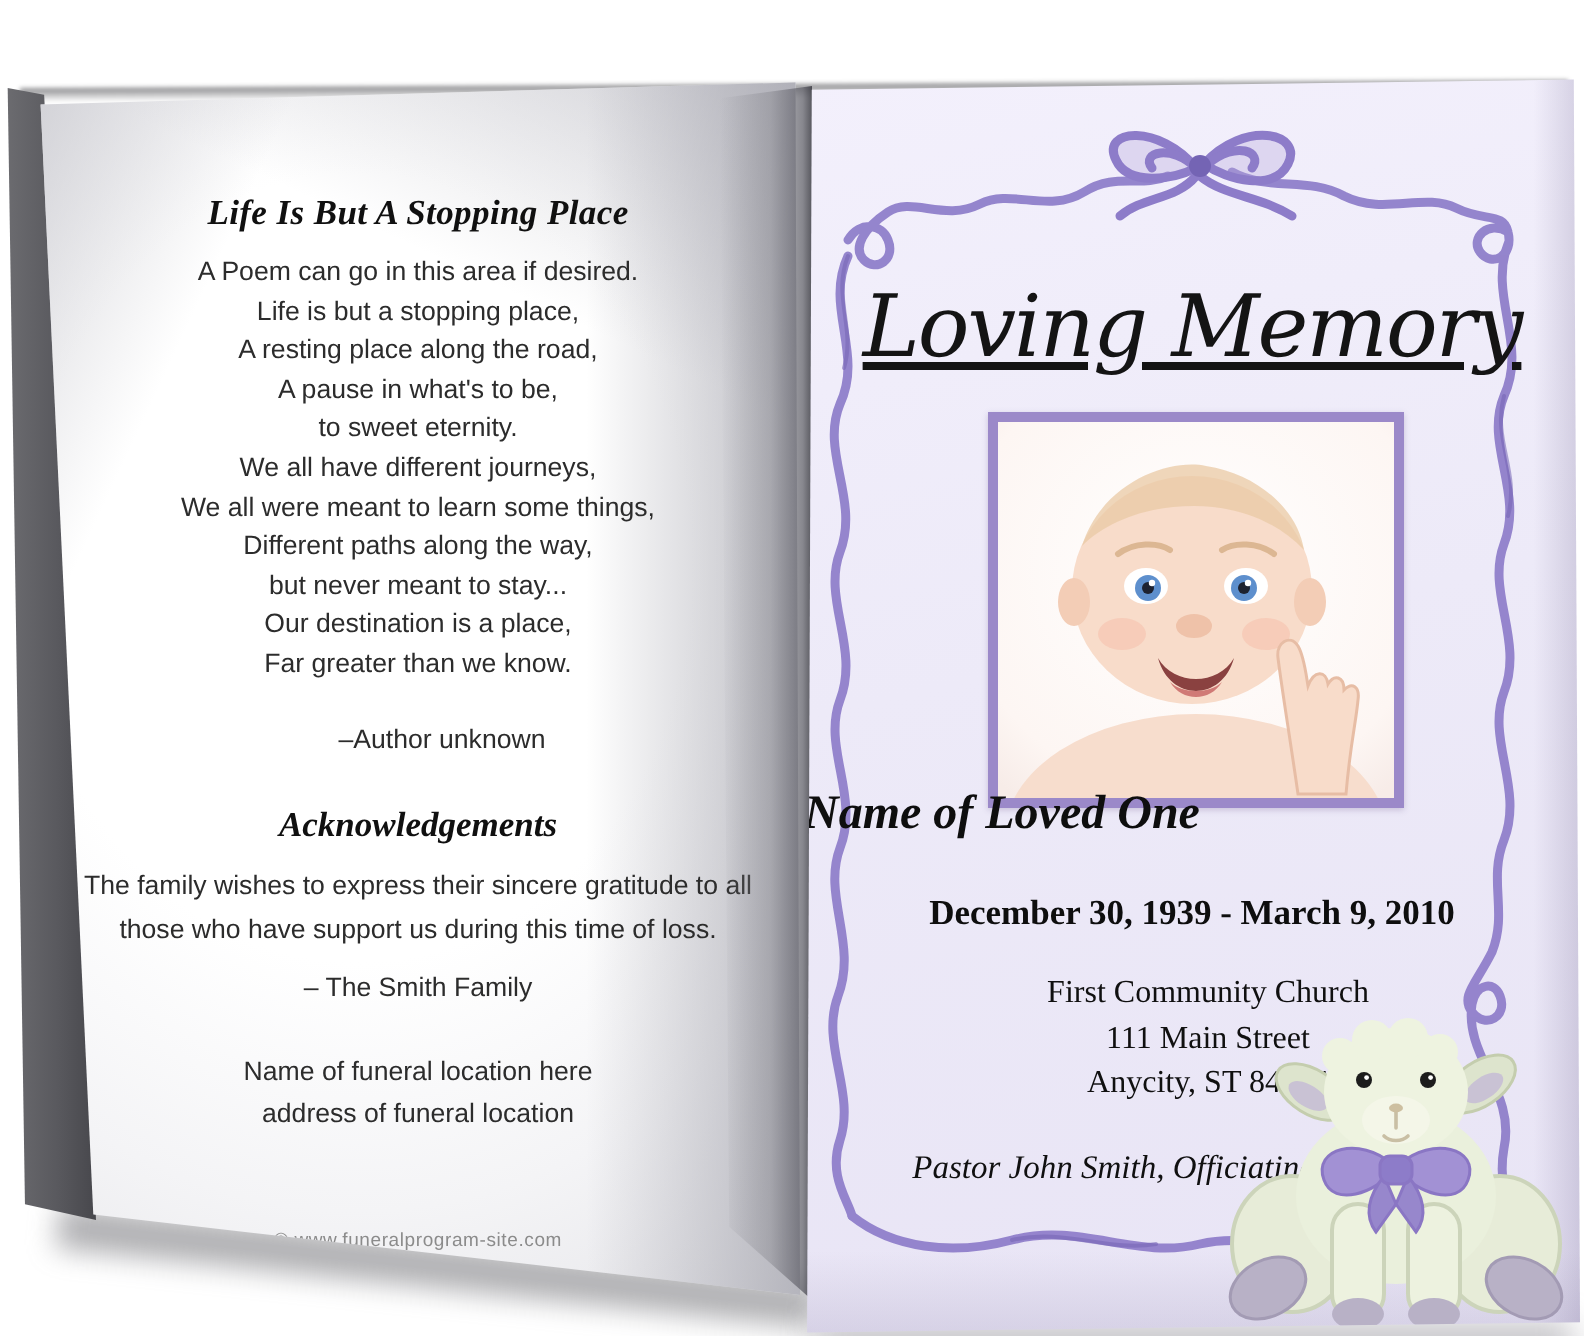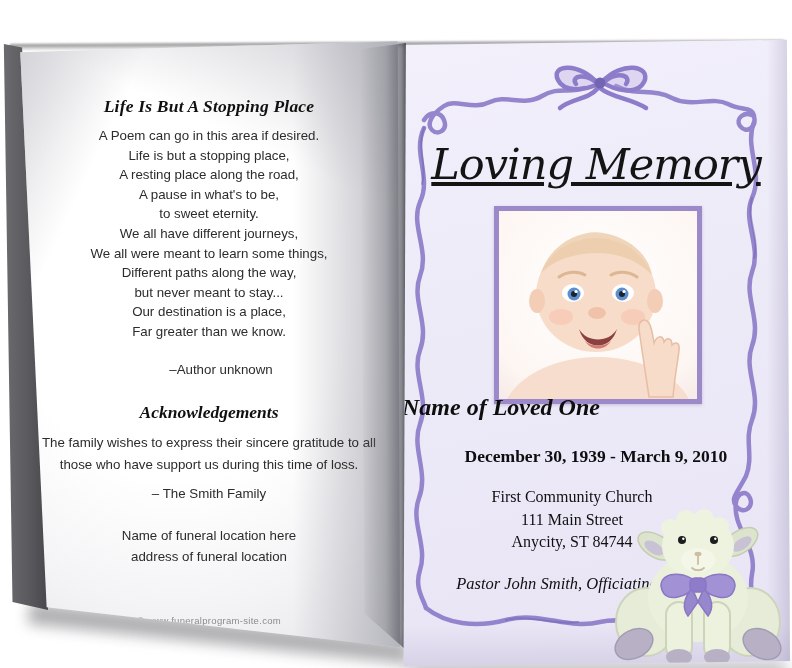--- a/index.html
+++ b/index.html
@@ -60,21 +60,21 @@
   .title-main{position:absolute;left:0;top:103px;width:100%;text-align:center;
     font:italic 43px "DejaVu Serif",serif;color:#141414;letter-spacing:-1px;text-decoration:underline;}
   .photo-frame{position:absolute;left:92px;top:170px;width:198px;height:188px;
     border:5px solid #9b89c9;background:#fff;box-shadow:0 1px 3px rgba(90,70,130,.25);}
   .photo-frame svg{display:block;width:100%;height:100%;}
   .loved-name{position:absolute;left:0;top:358px;width:100%;text-align:left;
     font:italic bold 24px "Liberation Serif",serif;color:#0e0e0e;}
   .dates{position:absolute;left:0;top:410px;width:100%;text-align:center;
     font:bold 17.5px "Liberation Serif",serif;color:#0e0e0e;}
   .church{position:absolute;left:0;top:450px;width:340px;text-align:center;
-    font:16px "Liberation Serif",serif;line-height:22.5px;color:#101010;}
+    font:16px "Liberation Serif",serif;line-height:22.5px;color:#101010;padding-left:32px;}
   .officiant{position:absolute;left:0;top:538px;width:310px;text-align:center;
     font:italic 16.5px "Liberation Serif",serif;color:#101010;}
   .lamb{position:absolute;left:202px;top:458px;width:186px;height:174px;}
   .lamb svg{display:block;width:100%;height:100%;}
 </style>
 </head>
 <body>
 
 <div id="stage">
 

